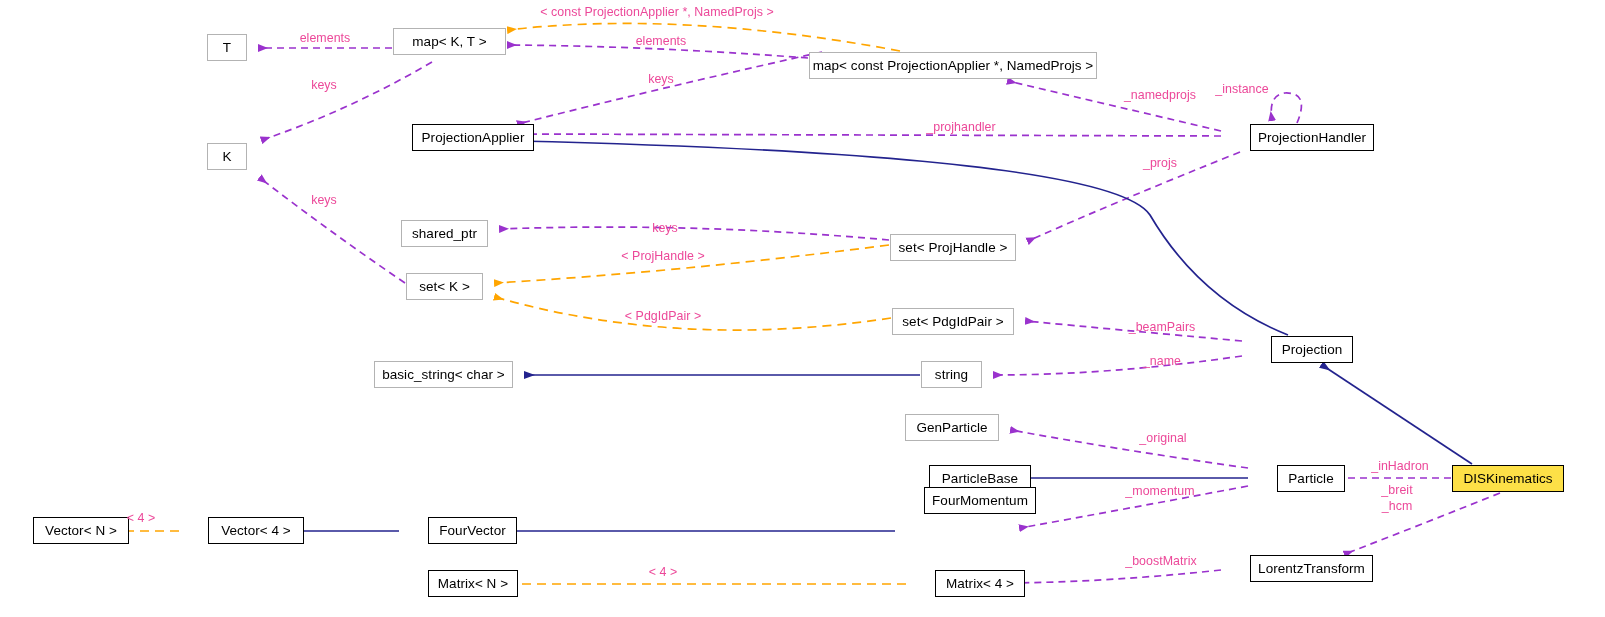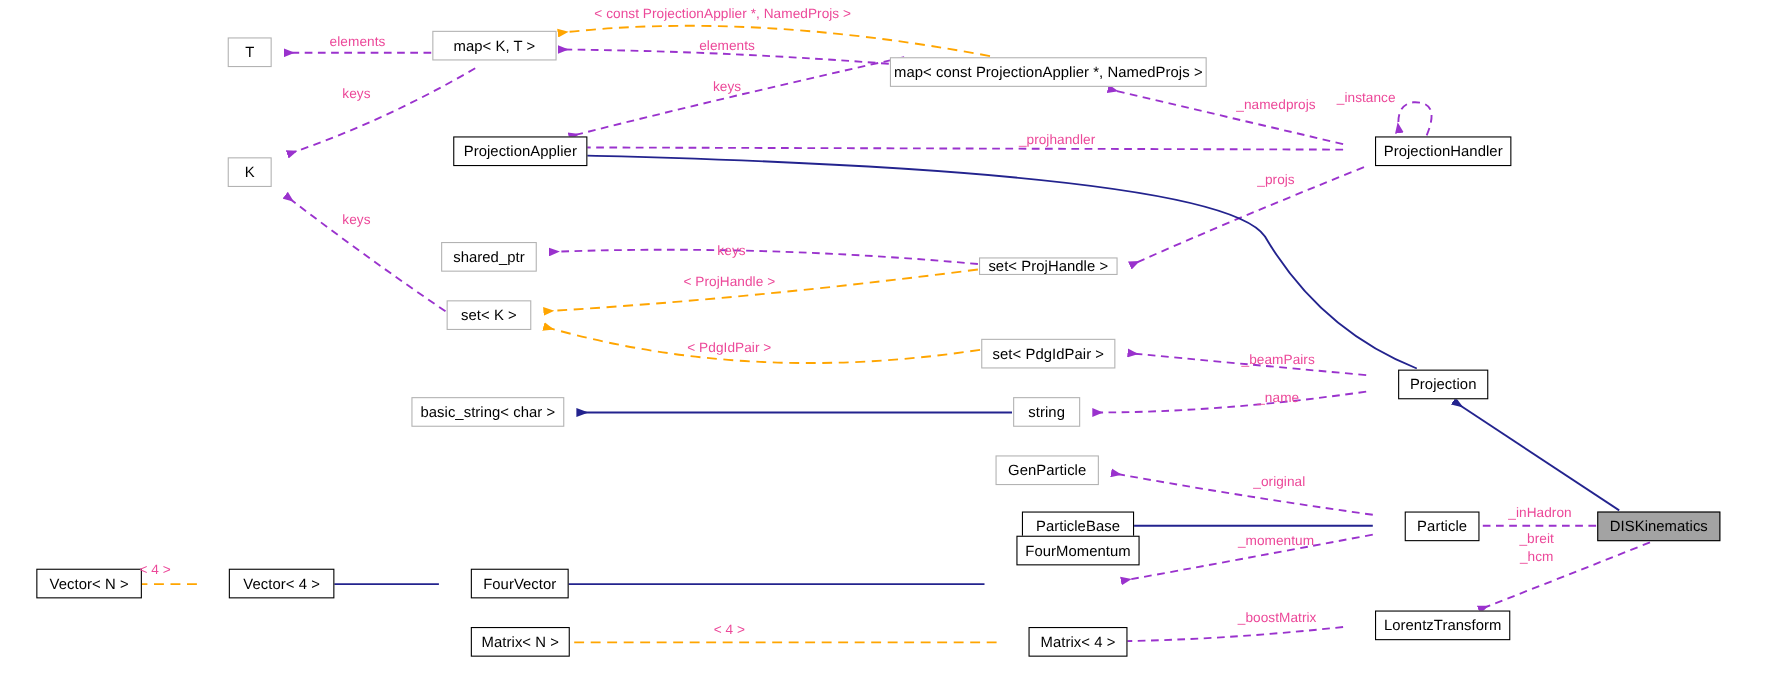--- a/index.html
+++ b/index.html
@@ -36,21 +36,21 @@
   }
   .node.plain {
     border: 1px solid #b3b3b3;
   }
   .node.solid {
     border: 1.6px solid #000000;
     margin-left: 28px;
   }
   .node.current {
     border: 1.6px solid #000000;
-    background: #a3a3a3;
+    background: #fde047;
   }
   .edge-label {
     position: absolute;
     font-size: 12.4px;
     color: #ec4899;
     white-space: pre;
     line-height: 1.12;
     letter-spacing: 0.05px;
   }
   .edge-label.center { transform: translateX(-50%); }
@@ -118,21 +118,21 @@
   <div class="node plain" style="left:809px;top:52px;width:288px;height:27px;">map&lt; const ProjectionApplier *, NamedProjs &gt;</div>
 
   <div class="node plain" style="left:207px;top:143px;width:40px;height:27px;">K</div>
 
   <div class="node solid" style="left:384px;top:124px;width:122px;height:27px;">ProjectionApplier</div>
 
   <div class="node solid" style="left:1222px;top:124px;width:124px;height:27px;">ProjectionHandler</div>
 
   <div class="node plain" style="left:401px;top:220px;width:87px;height:27px;">shared_ptr</div>
 
-  <div class="node plain" style="left:890px;top:234px;width:126px;height:16px;">set&lt; ProjHandle &gt;</div>
+  <div class="node plain" style="left:890px;top:234px;width:126px;height:27px;">set&lt; ProjHandle &gt;</div>
 
   <div class="node plain" style="left:406px;top:273px;width:77px;height:27px;">set&lt; K &gt;</div>
 
   <div class="node plain" style="left:892px;top:308px;width:122px;height:27px;">set&lt; PdgIdPair &gt;</div>
 
   <div class="node solid" style="left:1243px;top:336px;width:82px;height:27px;">Projection</div>
 
   <div class="node plain" style="left:374px;top:361px;width:139px;height:27px;">basic_string&lt; char &gt;</div>
 
   <div class="node plain" style="left:921px;top:361px;width:61px;height:27px;">string</div>

